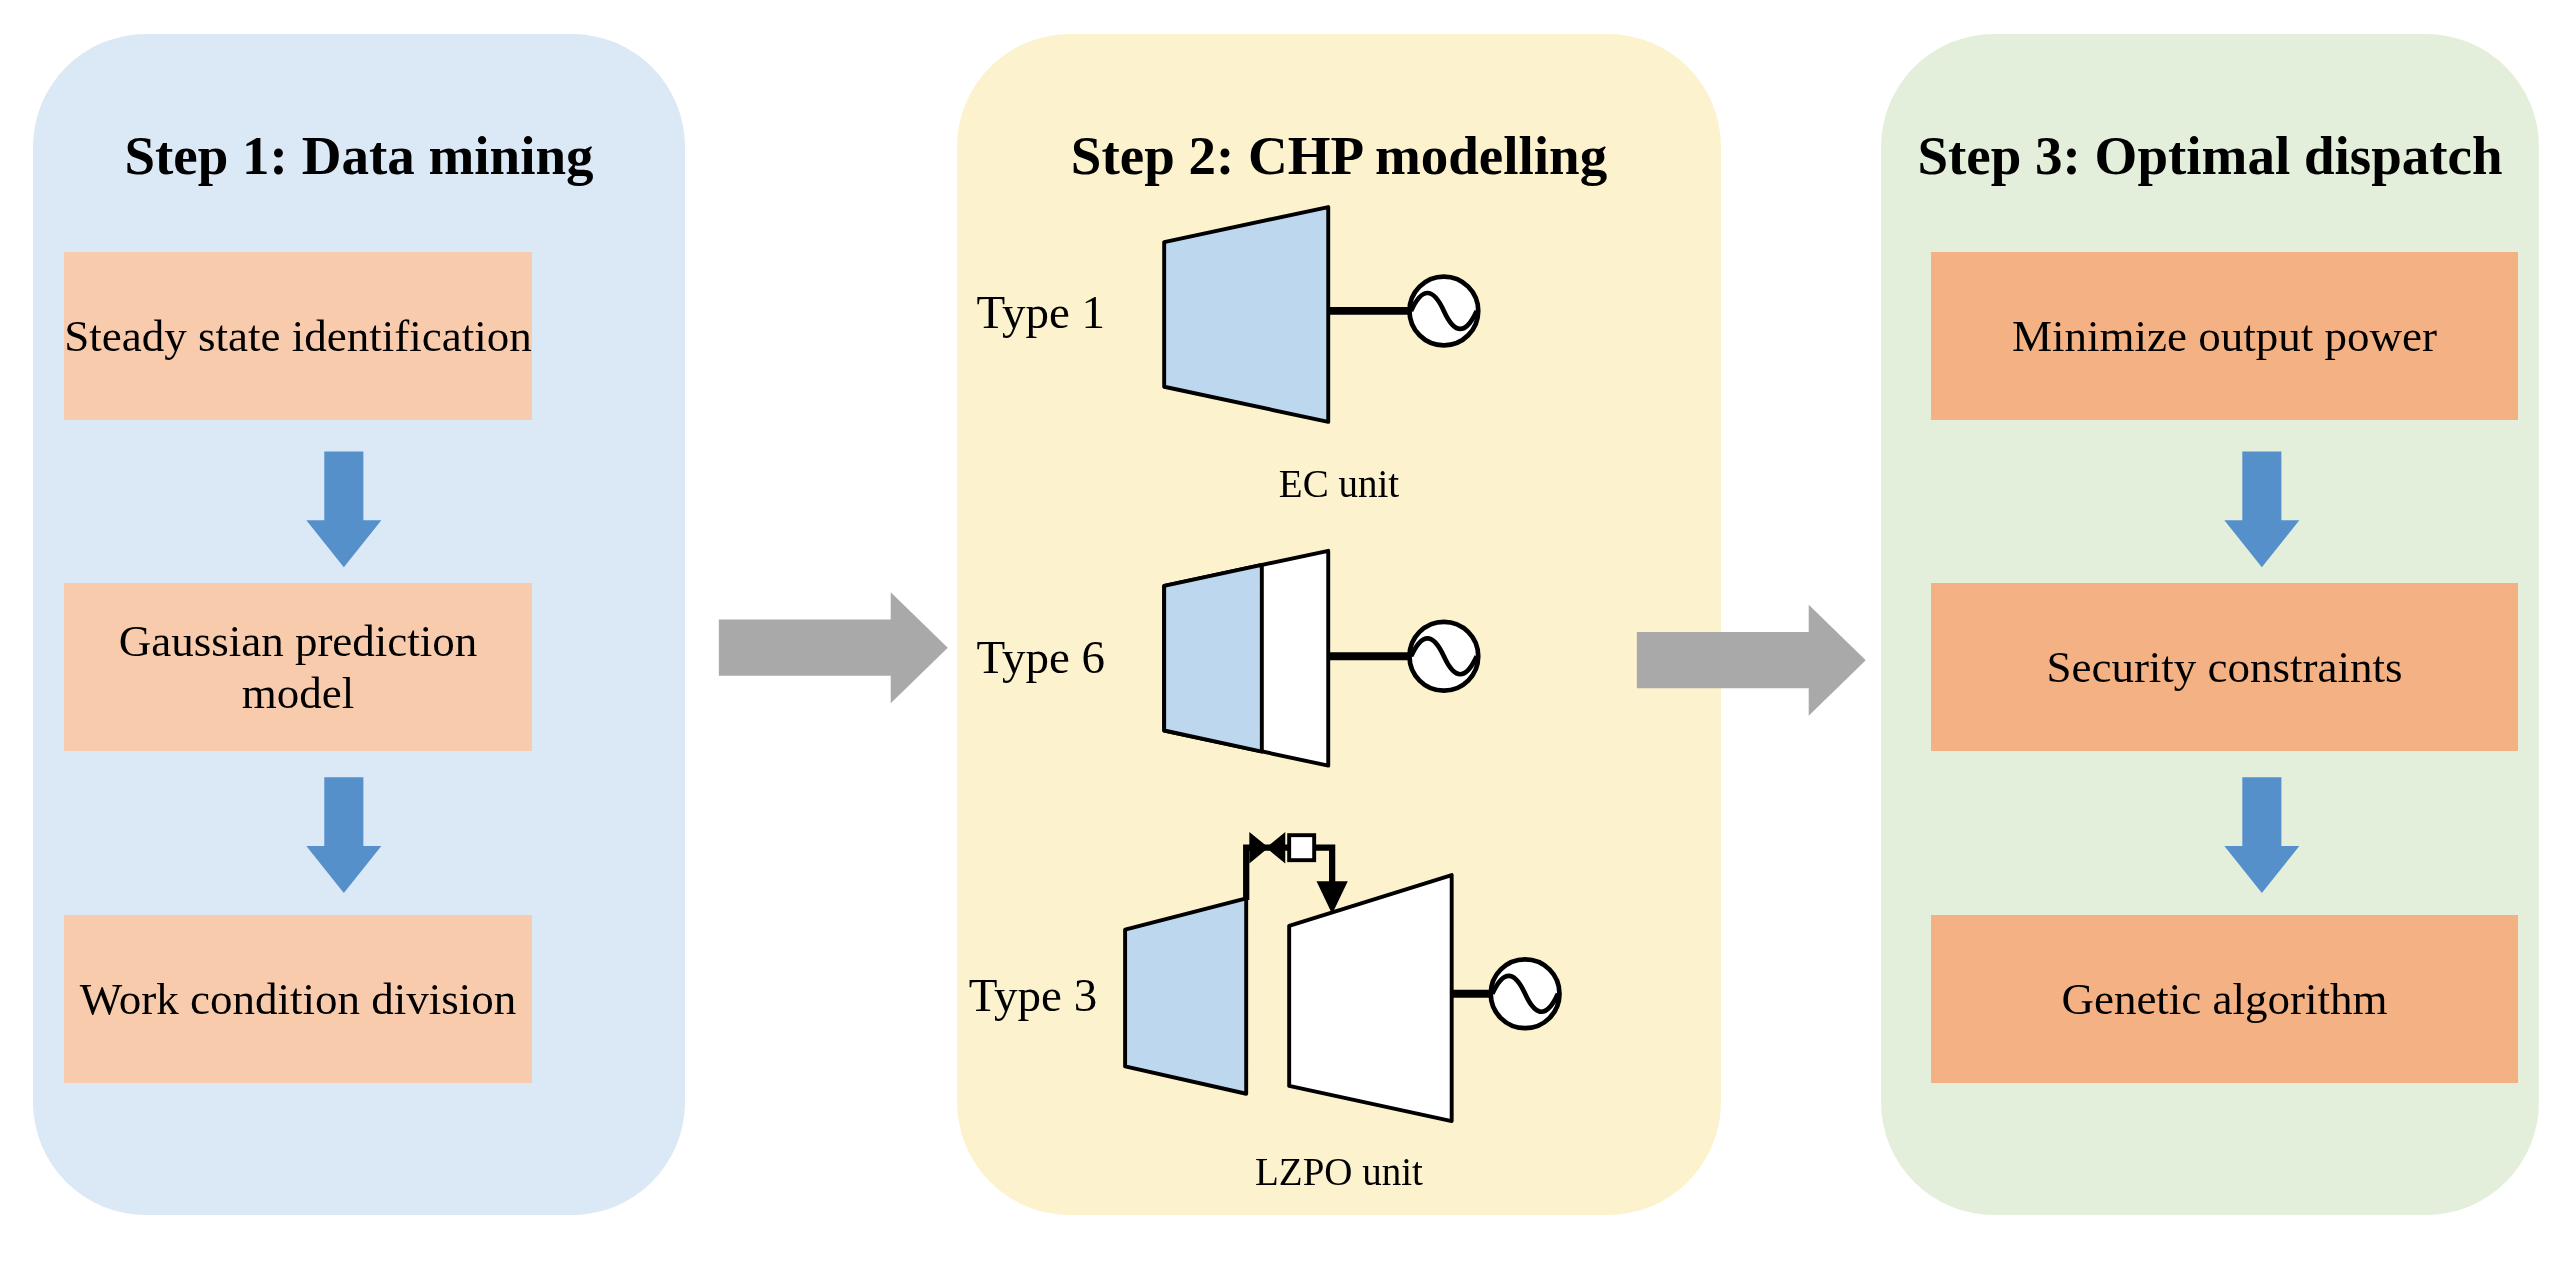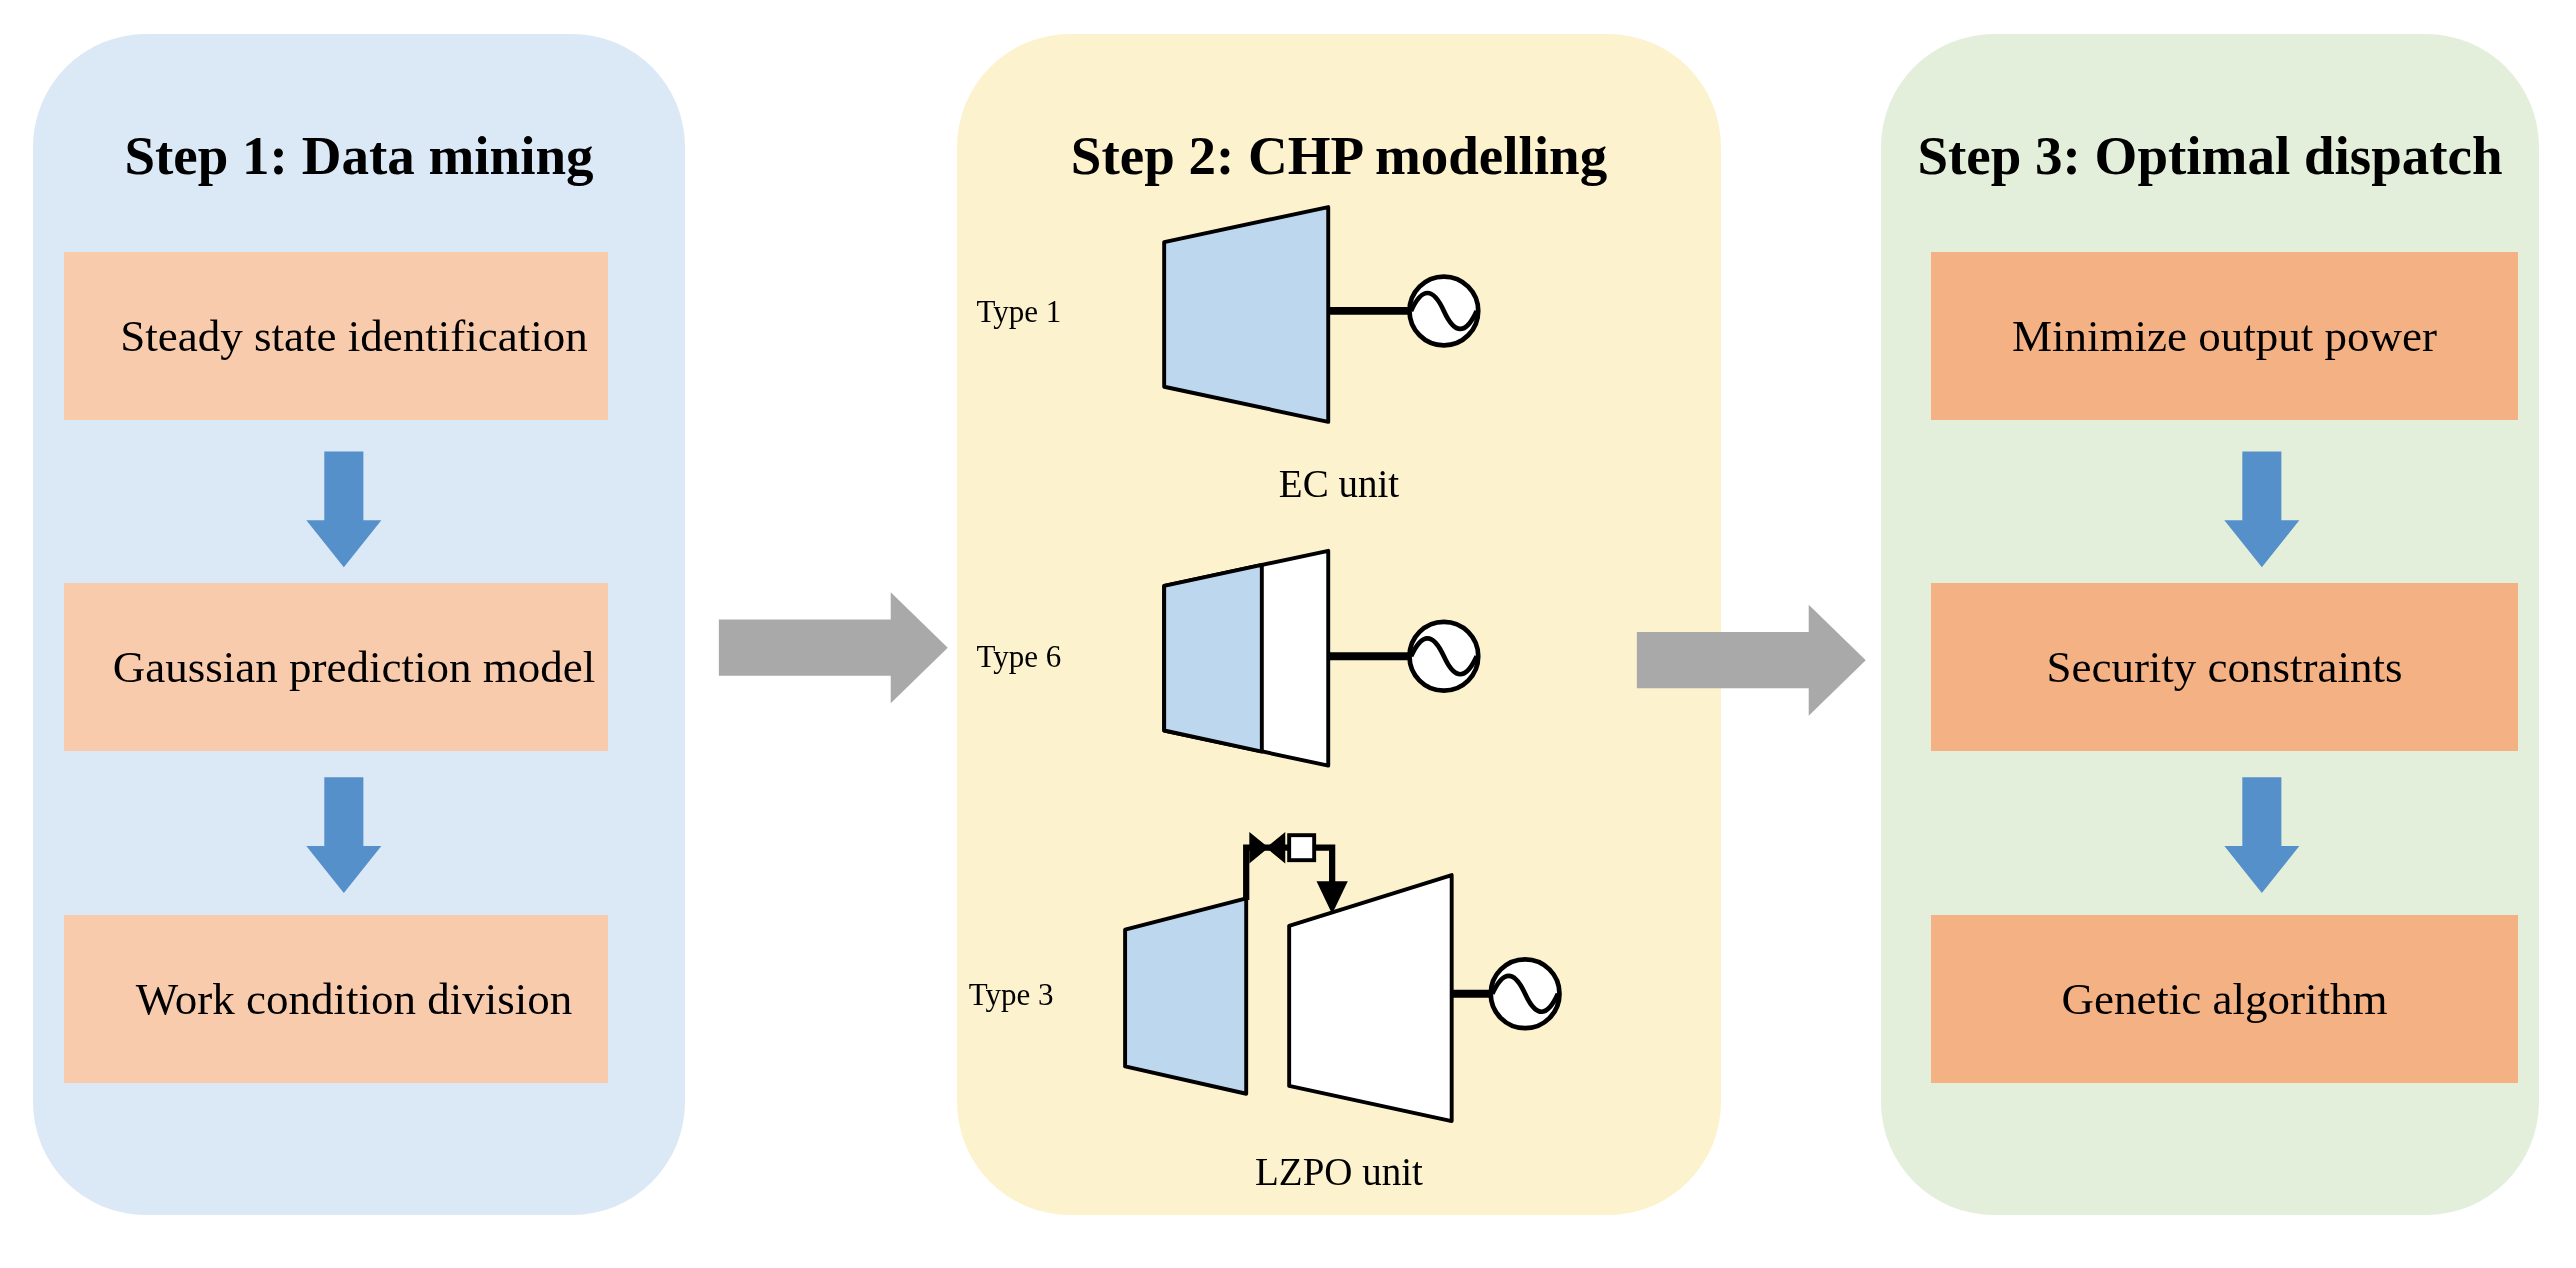--- a/index.html
+++ b/index.html
@@ -30,26 +30,26 @@
   .panel-title{
     position:absolute;left:0;right:0;top:92px;
     text-align:center;font-weight:bold;font-size:55px;line-height:1.1;
     white-space:nowrap;
   }
   .fbox{
     position:absolute;height:168px;
     display:flex;align-items:center;justify-content:center;
     font-size:45px;text-align:center;
   }
-  .panel-left .fbox{left:31px;width:508px;background:var(--box-peach);padding-left:36px;}
+  .panel-left .fbox{left:31px;width:468px;background:var(--box-peach);}
   .panel-right .fbox{left:50px;width:587px;background:var(--box-orange);}
   .row1{top:218px;} .row2{top:549px;} .row3{top:881px;}
   .type-label{
     position:absolute;height:63px;display:flex;align-items:center;
-    font-size:31px;white-space:nowrap;
+    font-size:47px;white-space:nowrap;
   }
   .unit-label{
     position:absolute;left:0;right:0;height:70px;
     display:flex;align-items:center;justify-content:center;
     font-size:39px;white-space:nowrap;
   }
   svg.overlay{position:absolute;left:0;top:0;pointer-events:none;}
   .blue-arrow{fill:var(--arrow-blue);stroke:none;}
   .gray-arrow{fill:var(--arrow-gray);stroke:none;}
   .turbine-white{fill:#ffffff;stroke:var(--outline-black);stroke-width:5;stroke-linejoin:round;}

